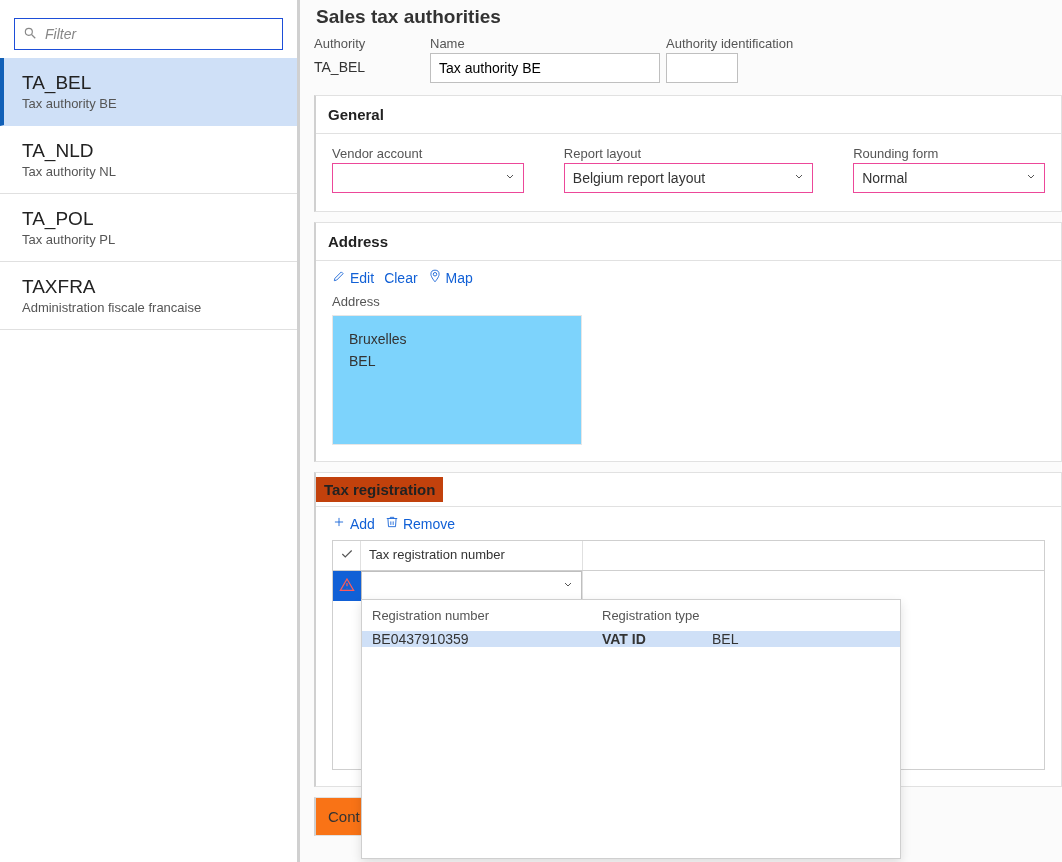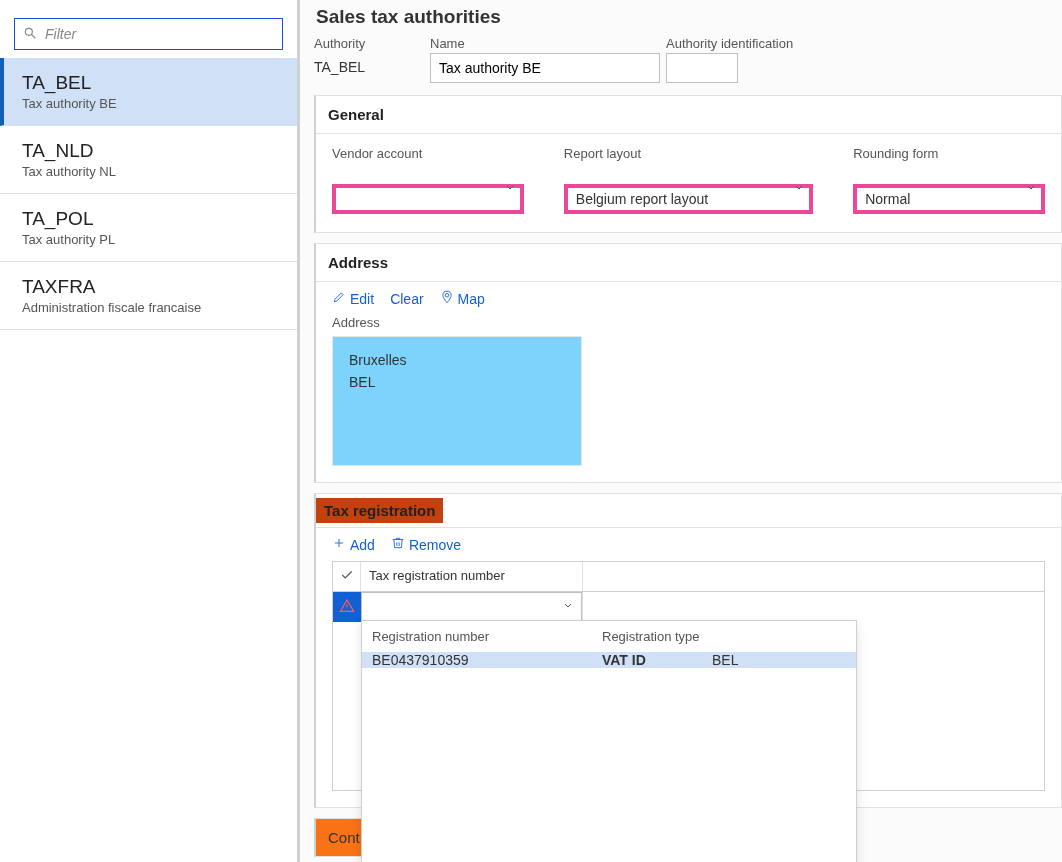--- a/index.html
+++ b/index.html
@@ -31,25 +31,25 @@
   .text-input.name { width: 230px; }
 
   .panel { background: #fff; border: 1px solid #e1e1e1; border-left: 2px solid #d0d0d0; margin-bottom: 10px; }
   .panel-head { padding: 10px 12px; font-size: 15px; font-weight: 600; color: #222; border-bottom: 1px solid #e1e1e1; }
   .panel-head.hl { background: #c2410c; display: inline-block; border: none; padding: 4px 8px; margin: 0; font-weight: 600; }
   .panel-head-wrap-hl { padding: 4px 0 4px 0; border-bottom: 1px solid #e1e1e1; }
   .panel-body { padding: 12px 16px 18px 16px; }
 
   .row-fields { display: flex; gap: 40px; }
   .select { position: relative; }
-  .select-box { height: 30px; border: 4px solid #ec4899; background: #fff; padding: 0 20px 0 8px; font-size: 14px; display: flex; align-items: center; min-width: 160px; margin-top: 21px; }
+  .select-box { height: 30px; border: 1px solid #ec4899; background: #fff; padding: 0 20px 0 8px; font-size: 14px; display: flex; align-items: center; min-width: 160px; }
   .select .chev { position: absolute; right: 8px; top: 50%; transform: translateY(-50%); }
   .chev svg { width: 12px; height: 12px; stroke: #555; fill: none; stroke-width: 2; }
 
-  .toolbar { display: flex; gap: 16px; padding: 8px 16px; }
+  .toolbar { display: flex; gap: 10px; padding: 8px 16px; }
   .tool-btn { color: #1160d6; font-size: 14px; display: inline-flex; align-items: center; gap: 4px; cursor: pointer; }
   .tool-btn svg { width: 14px; height: 14px; stroke: #1160d6; fill: none; stroke-width: 1.5; }
 
   .addr-sub { font-size: 13px; color: #555; padding: 0 16px 6px 16px; }
   .addr-box { margin: 0 16px 16px 16px; background: #7dd3fc; border: 1px solid #e6e6e6; padding: 12px 16px; width: 250px; height: 130px; font-size: 14px; line-height: 1.6; }
 
   
   .grid-wrap { margin: 0 16px 16px 16px; border: 1px solid #cfcfcf; background: #fff; position: relative; height: 230px;}
   .grid-head { display: flex; border-bottom: 1px solid #cfcfcf; background: #fff; }
   .grid-head .cell { padding: 6px 8px; font-size: 13px; border-right: 1px solid #e0e0e0; }
@@ -58,21 +58,21 @@
   .grid-head .regnum-col { width: 222px; }
   .grid-row { display: flex; }
   .grid-row .cell { border-right: 1px solid #e0e0e0; }
   .warn-cell { width: 28px; height: 30px; background: #1160d6; display:flex; align-items:center; justify-content:center; }
   .warn-cell svg { width: 16px; height: 16px; stroke: #ff5a5a; fill: none; stroke-width: 1.8; }
   .row-input-cell { width: 222px; position: relative; }
   .row-input { height: 30px; border: 1px solid #bfbfbf; width: 100%; padding: 0 26px 0 6px; font-size: 14px; }
   .row-input-cell .chev { position: absolute; right: 8px; top: 50%; transform: translateY(-50%); }
 
   
-  .dropdown { position: absolute; left: 28px; top: 58px; width: 496px; background: #fff; border: 1px solid #cfcfcf; box-shadow: 0 4px 10px rgba(0,0,0,0.12); z-index: 10; height: 260px; }
+  .dropdown { position: absolute; left: 28px; top: 58px; width: 540px; background: #fff; border: 1px solid #cfcfcf; box-shadow: 0 4px 10px rgba(0,0,0,0.12); z-index: 10; height: 260px; }
   .dd-head { display: flex; padding: 8px 10px; font-size: 13px; color: #555; }
   .dd-head .c1 { width: 230px; }
   .dd-head .c2 { flex: 1; }
   .dd-row { display: flex; padding: 0 10px; font-size: 14px; background: #cfe0f7; }
   .dd-row .c1 { width: 230px; }
   .dd-row .c2 { width: 110px; font-weight: bold; }
   .dd-row .c3 { flex: 1; }
 
   .trailing-panel-head { padding: 10px 12px; font-size: 15px; font-weight: 400; color: #333; border: 1px solid #e1e1e1; border-left: 2px solid #d0d0d0; background: #f97316; width: 60px; }
 </style>

